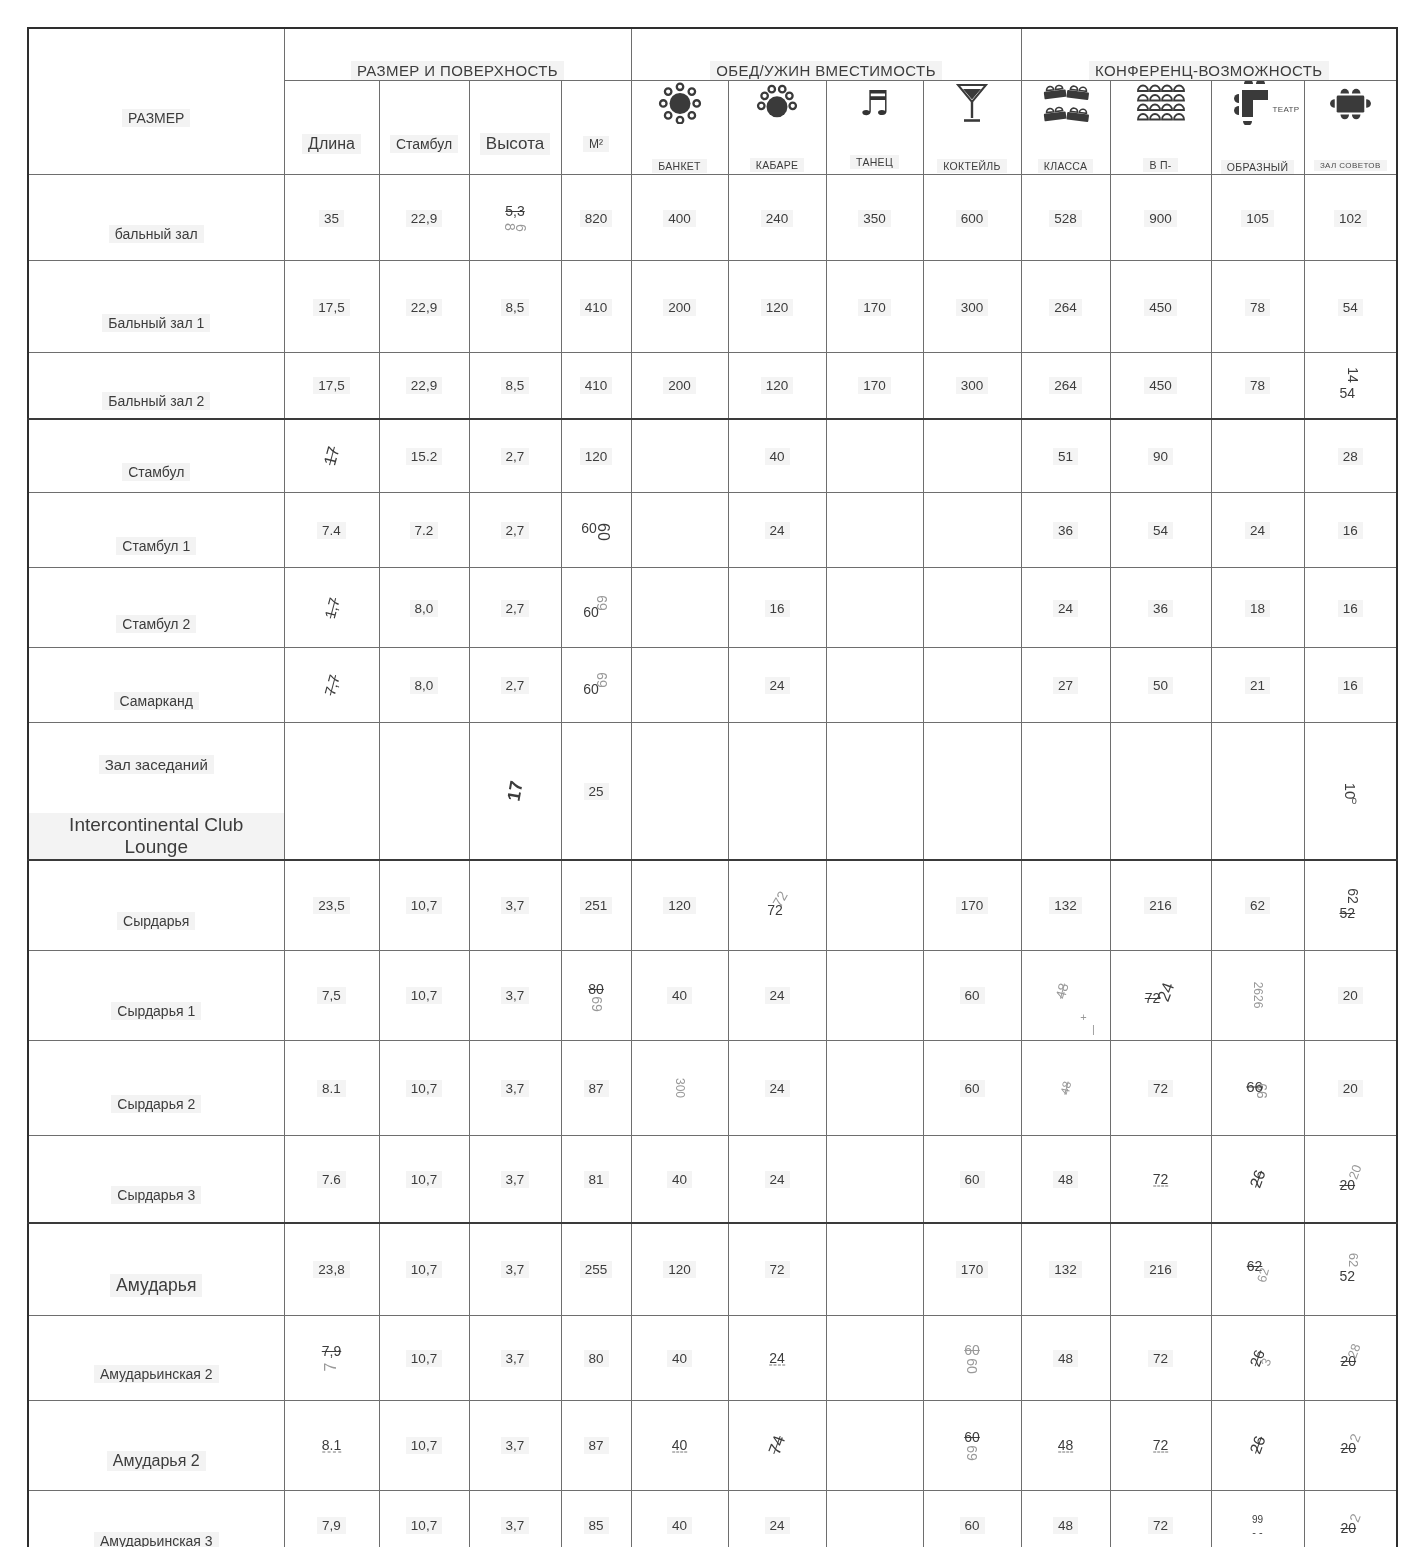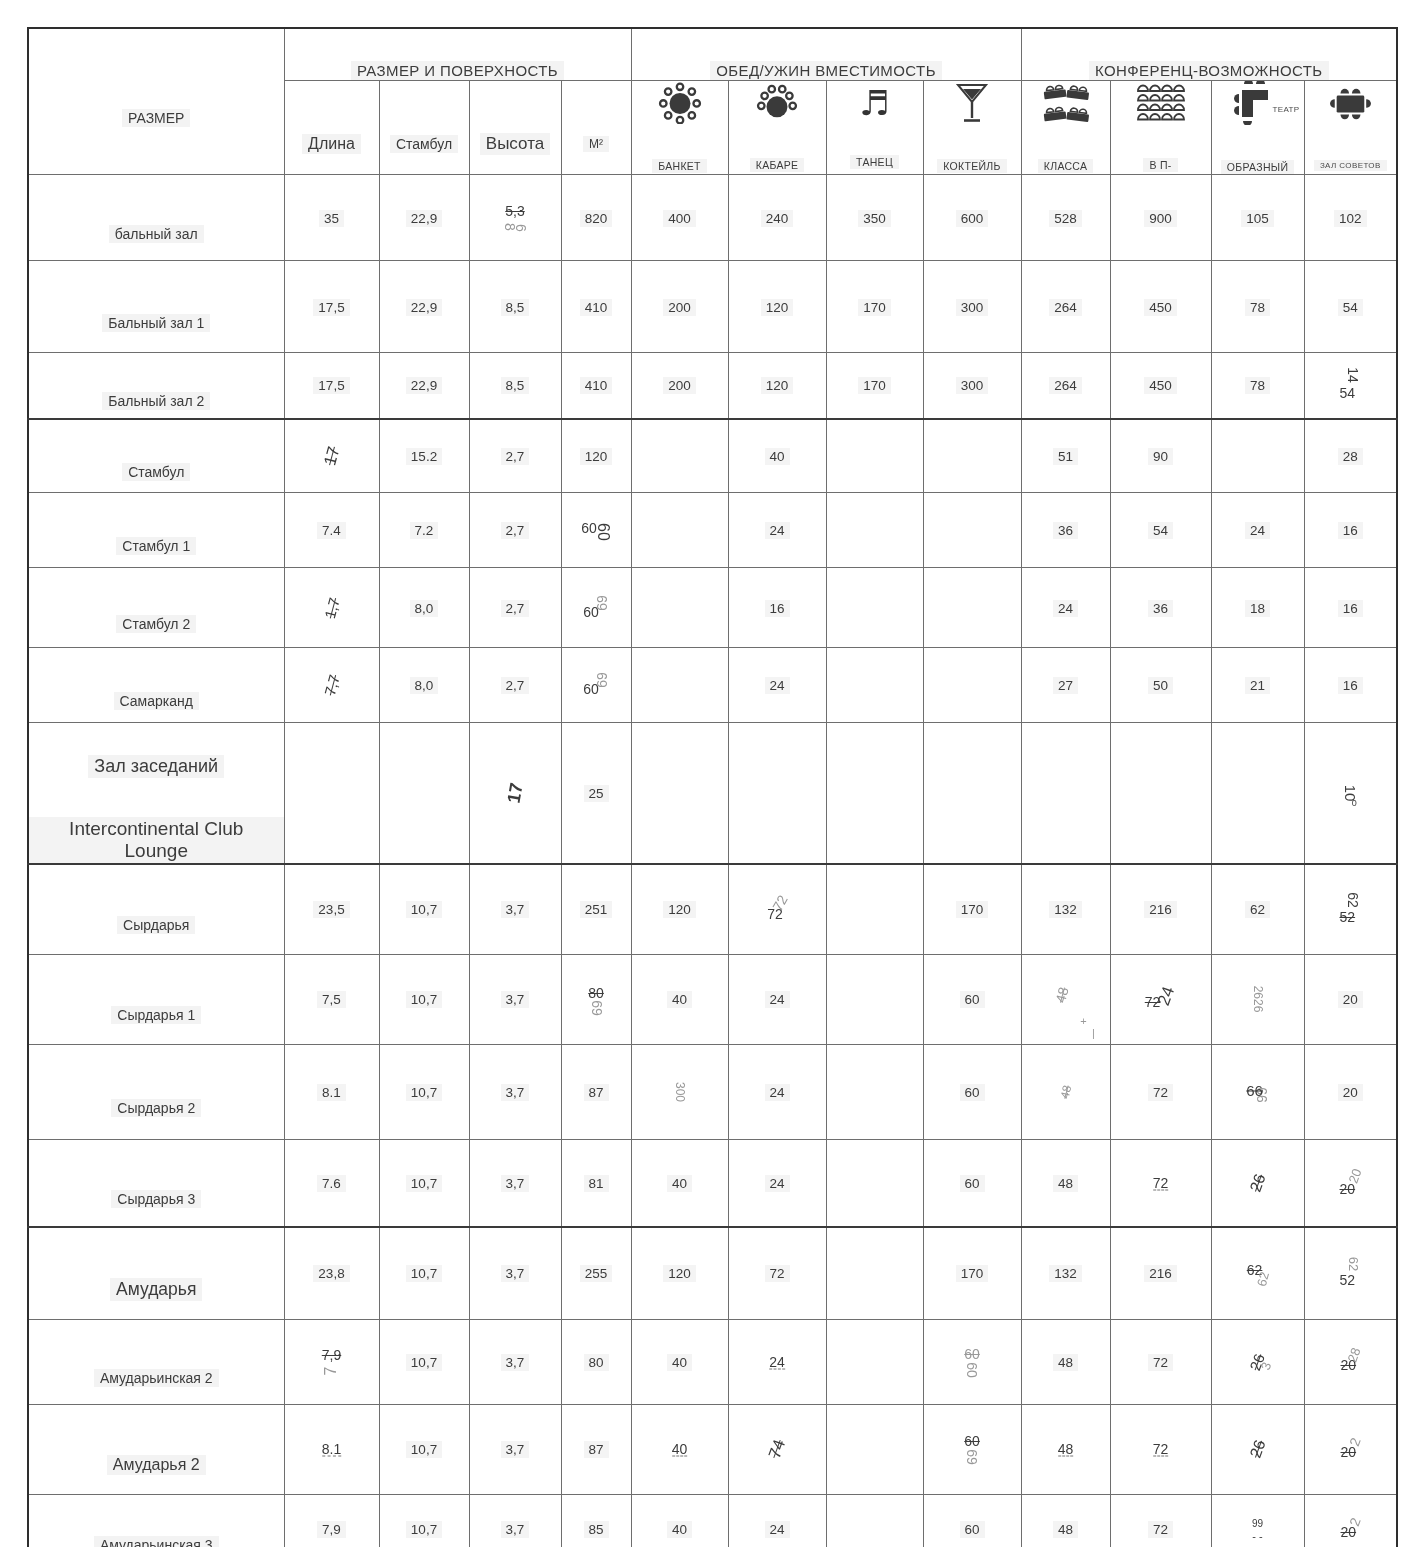--- a/index.html
+++ b/index.html
@@ -21,21 +21,21 @@
   .dim-xs{font-size:12px;}
   .icon-cell-inner{display:flex;flex-direction:column;align-items:center;justify-content:center;height:100%;gap:3px;}
   .col-label{font-size:10.5px;letter-spacing:.3px;}
   .col-label.tiny{font-size:8px;letter-spacing:.4px;color:#4a4a4a;}
   th.u-col{position:relative;}
   .sub-label{position:absolute;top:24px;right:4px;font-size:8px;color:#4a4a4a;letter-spacing:.4px;}
   .note-glyph{font-size:34px;line-height:34px;color:#333;font-family:"DejaVu Sans",sans-serif;}
   
   td .val{font-size:13.5px;background:#f4f4f4;padding:1px 5px;display:inline-block;}
   td.room .rn1{font-size:14px;}
-  tr.nm-two td.room .rn1{font-size:18px;margin-bottom:7px;}
+  tr.nm-two td.room .rn1{font-size:15px;margin-bottom:7px;}
   tr.nm-two td.room .rn2{font-size:19px;}
   tr.nm-big td.room .rn1{font-size:17.5px;}
   tr.nm-med td.room .rn1{font-size:16px;}
   .lwrap{position:relative;display:block;width:100%;height:100%;}
   .layer{position:absolute;left:50%;top:50%;font-size:14px;white-space:nowrap;line-height:1;}
   tr.thick-top td{border-top:2px solid #3a3a3a;}
   tbody tr:last-child td{border-bottom:2px solid #2e2e2e;}
   svg{display:block;}
 </style>
 </head>

